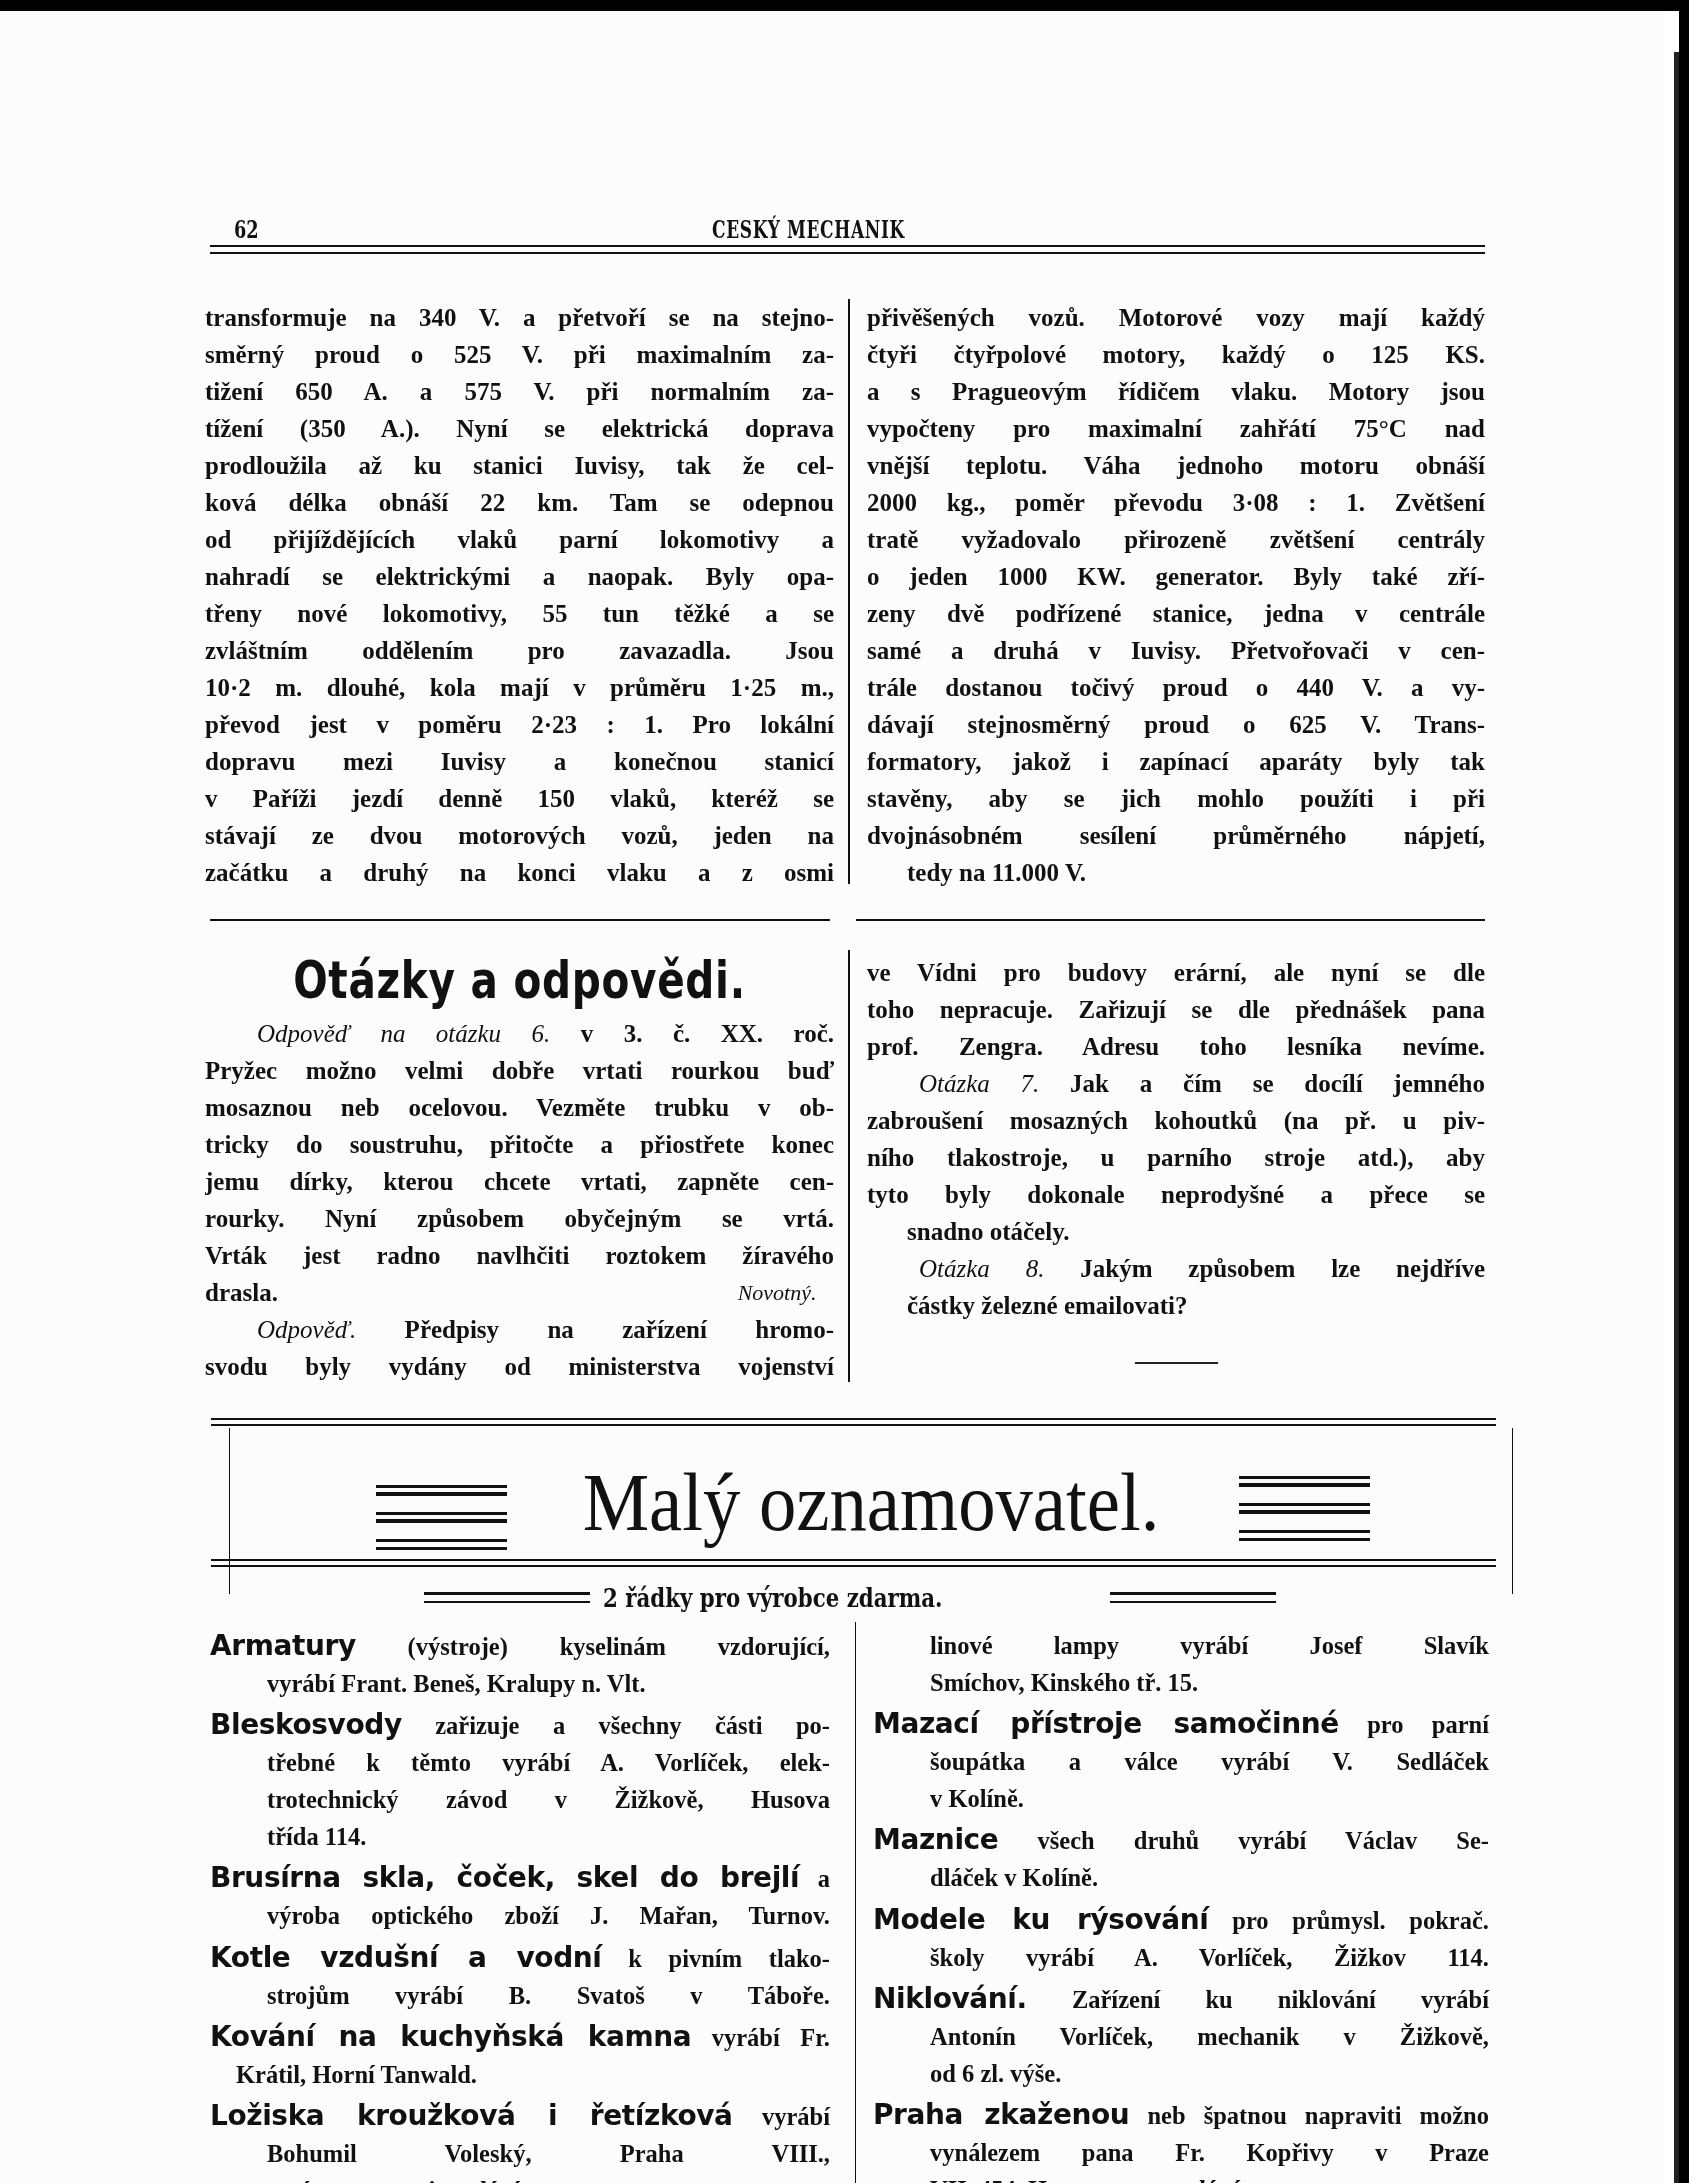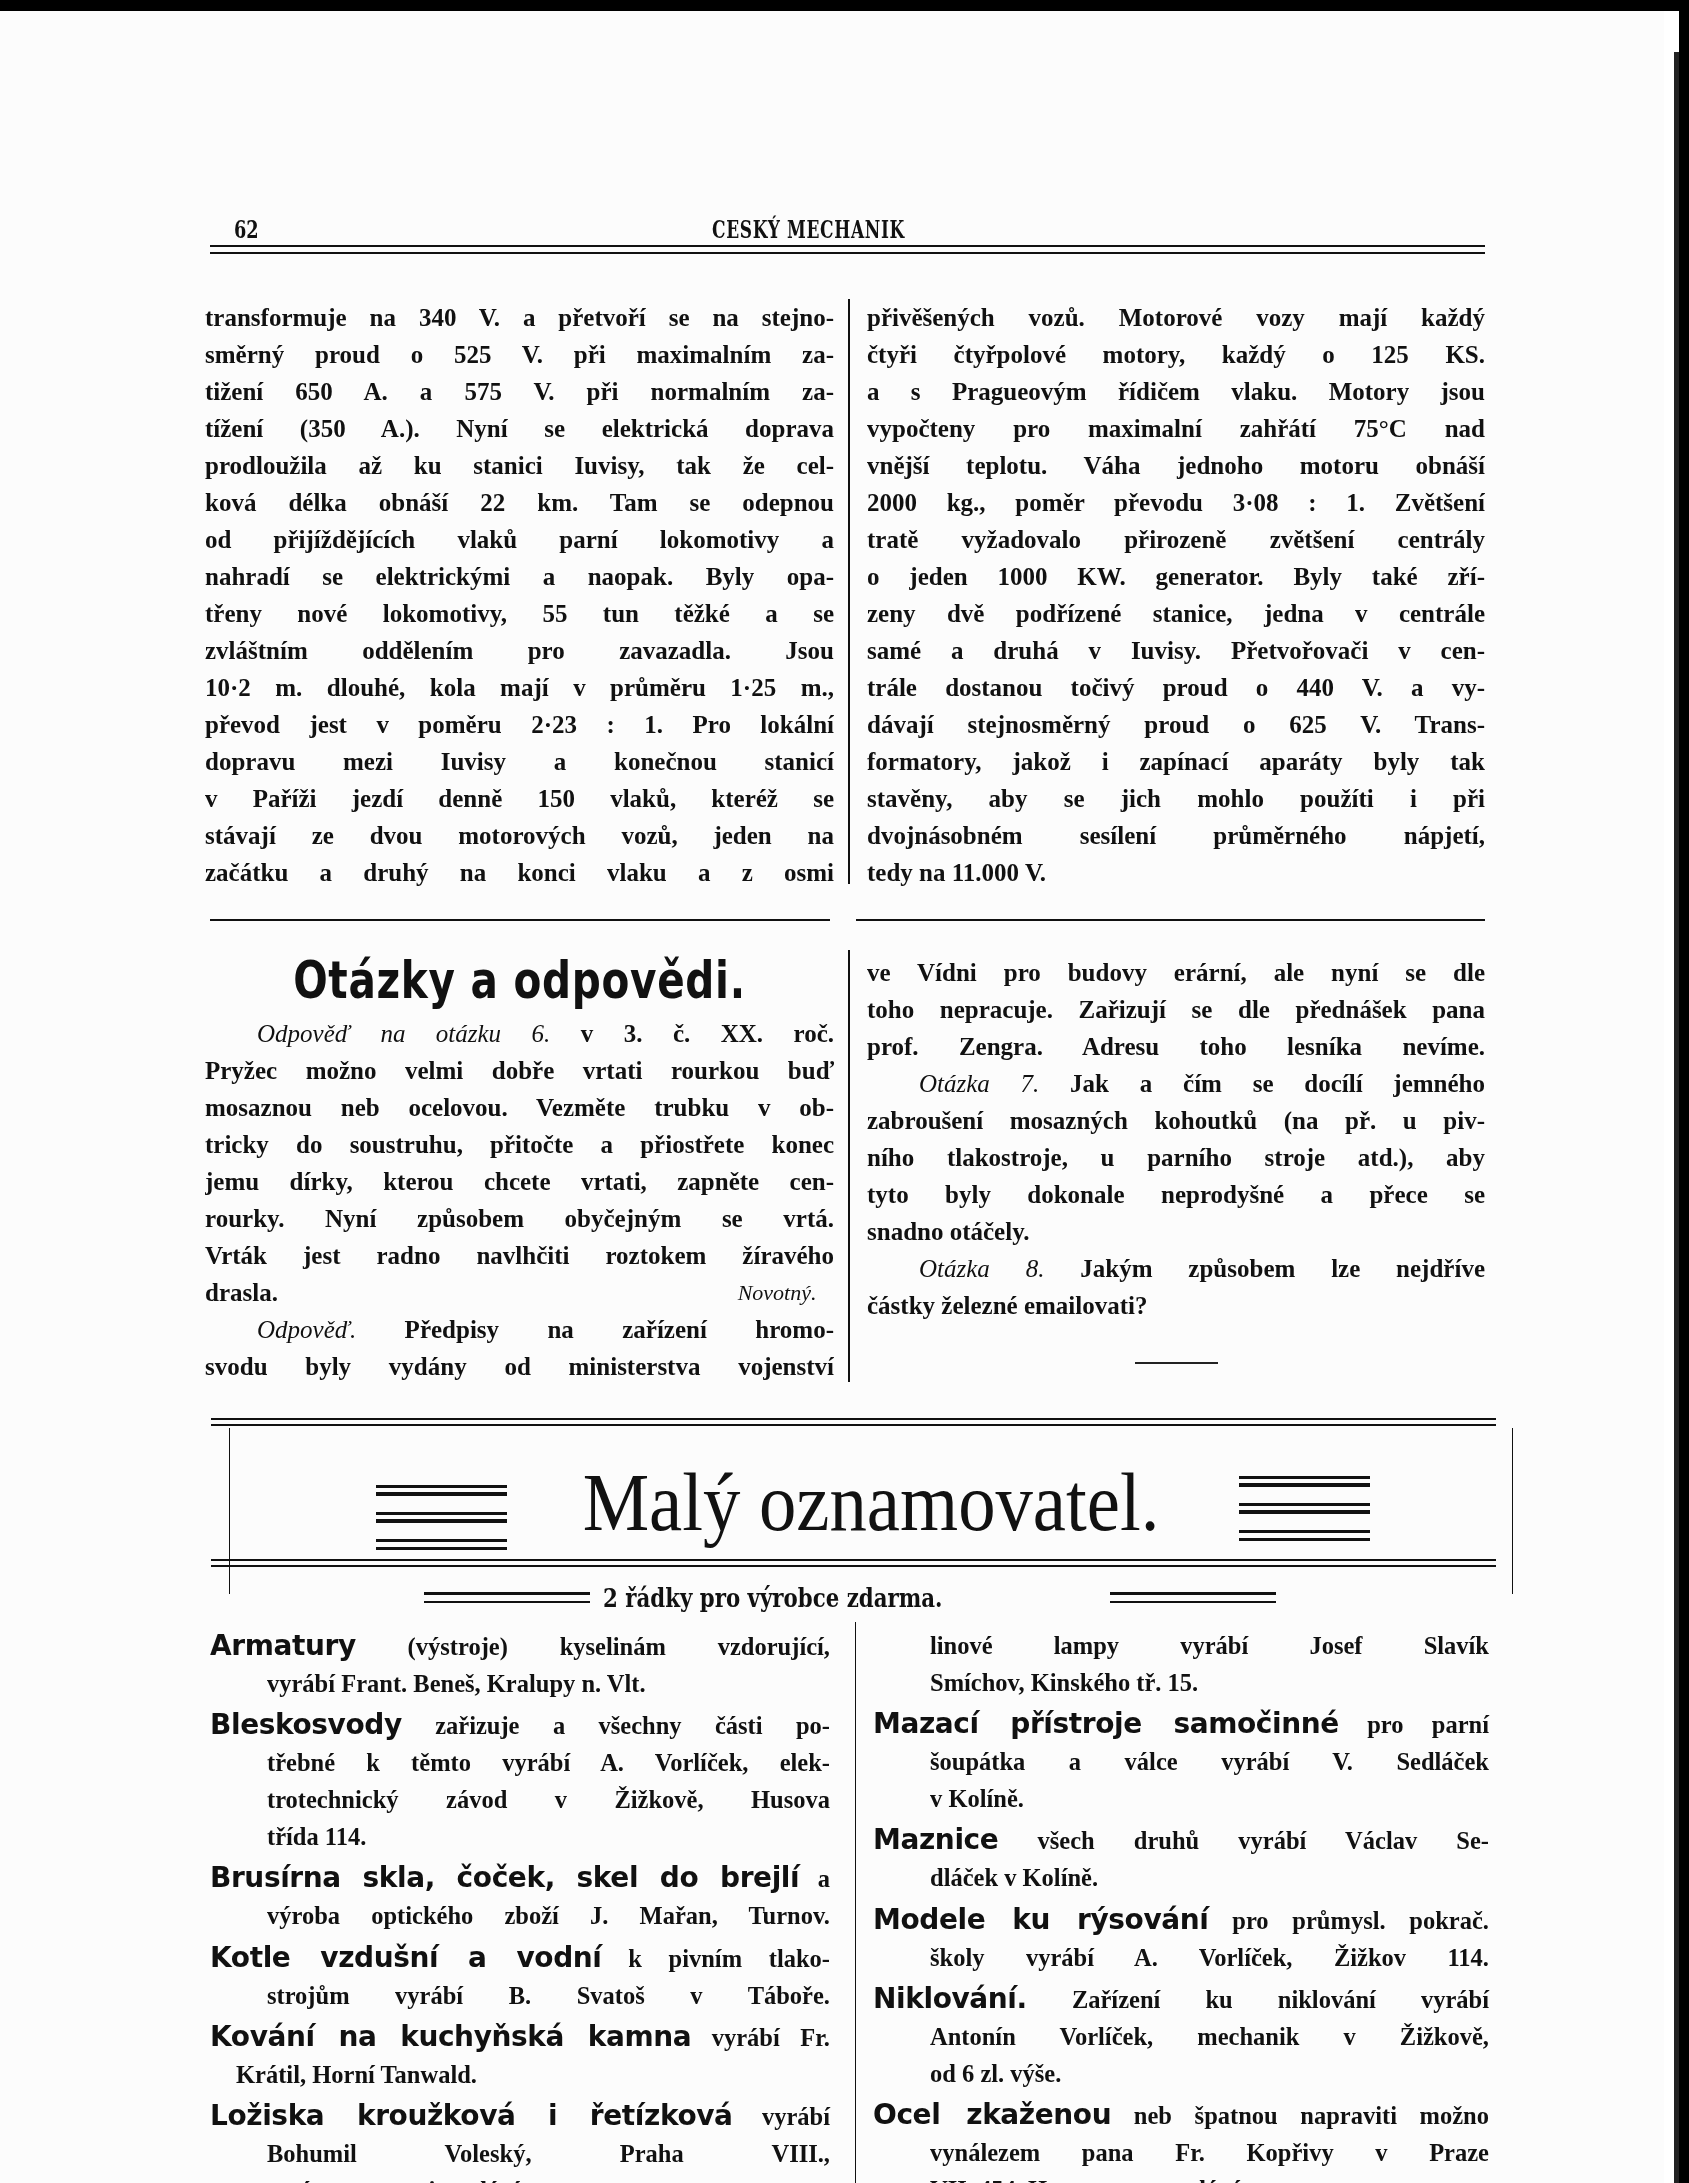--- a/index.html
+++ b/index.html
@@ -14,21 +14,21 @@
   .scan-edge-right-inner { position: absolute; right: 11.4px; top: 52px; width: 4.4px; height: 2367px; background: #222; }
   .page { position: absolute; left: 0; top: 10.5px; width: 1664px; height: 2503px; background: #fcfcfc; }
 
   .running-head { position: absolute; top: 205px; left: 210px; width: 1310px; height: 35px; text-align: right; }
   .page-number { position: absolute; left: 24px; top: 0; font-family: "DejaVu Serif", serif; font-weight: bold; font-size: 23.6px; transform: scaleX(0.75); transform-origin: left; }
   .journal-title { position: absolute; left: 502px; top: 0; font-family: "DejaVu Serif", serif; font-weight: bold; font-size: 23.6px; letter-spacing: 0.9px; transform: scaleX(0.72); transform-origin: left; white-space: nowrap; }
   .rule { position: absolute; background: #111; }
 
   .col { position: absolute; font-family: "Liberation Serif", serif; font-size: 25px; line-height: 37px; text-align: justify; font-weight: bold; }
   .col .line { display: block; text-align: justify; text-align-last: justify; white-space: nowrap; overflow: hidden; }
-  .col .line.last { text-align-last: left; }
+  .col .line.last { text-align-last: left; margin-left: 40px; }
 
   .col-left-top { left: 205px; top: 288px; width: 629px; }
   .col-right-top { left: 867px; top: 288px; width: 618px; }
   .col-divider { position: absolute; width: 1.7px; background: #111; }
 
   .section-title { position: absolute; left: 205px; top: 939px; width: 629px; text-align: center; font-family: "DejaVu Sans", sans-serif; font-weight: bold; font-size: 52px; transform: scaleX(0.78); transform-origin: center; letter-spacing: 0.9px; white-space: nowrap; }
   .col-left-qa { left: 205px; top: 1004px; width: 629px; }
   .col-right-qa { left: 867px; top: 943px; width: 618px; }
   .italic { font-style: italic; font-weight: normal; }
   .indent { padding-left: 52px; }
@@ -230,21 +230,21 @@
     <div class="ad-entry">
       <span class="line"><span class="ad-head">Modele ku rýsování</span><span> pro průmysl. pokrač.</span></span>
       <span class="line cont">školy vyrábí A. Vorlíček, Žižkov 114.</span>
     </div>
     <div class="ad-entry">
       <span class="line"><span class="ad-head">Niklování.</span><span> Zařízení ku niklování vyrábí</span></span>
       <span class="line cont">Antonín Vorlíček, mechanik v Žižkově,</span>
       <span class="line cont last">od 6 zl. výše.</span>
     </div>
     <div class="ad-entry">
-      <span class="line"><span class="ad-head">Ocel zkaženou</span><span> neb špatnou napraviti možno</span></span>
+      <span class="line"><span class="ad-head">Praha zkaženou</span><span> neb špatnou napraviti možno</span></span>
       <span class="line cont">vynálezem pana Fr. Kopřivy v Praze</span>
       <span class="line cont last">VII. 454. Hmotu tuto prodává.</span>
     </div>
 
   </div>
 
 </div>
 
 
 </body></html>

